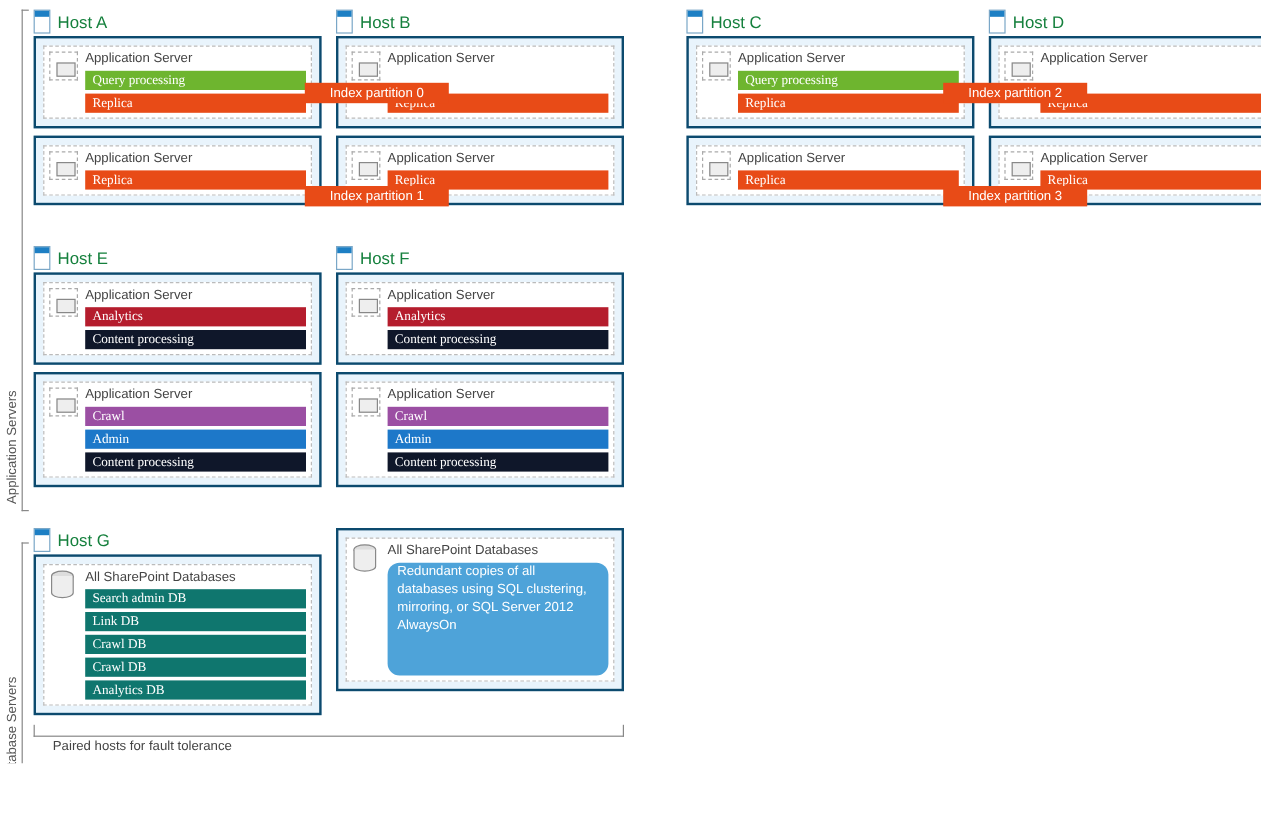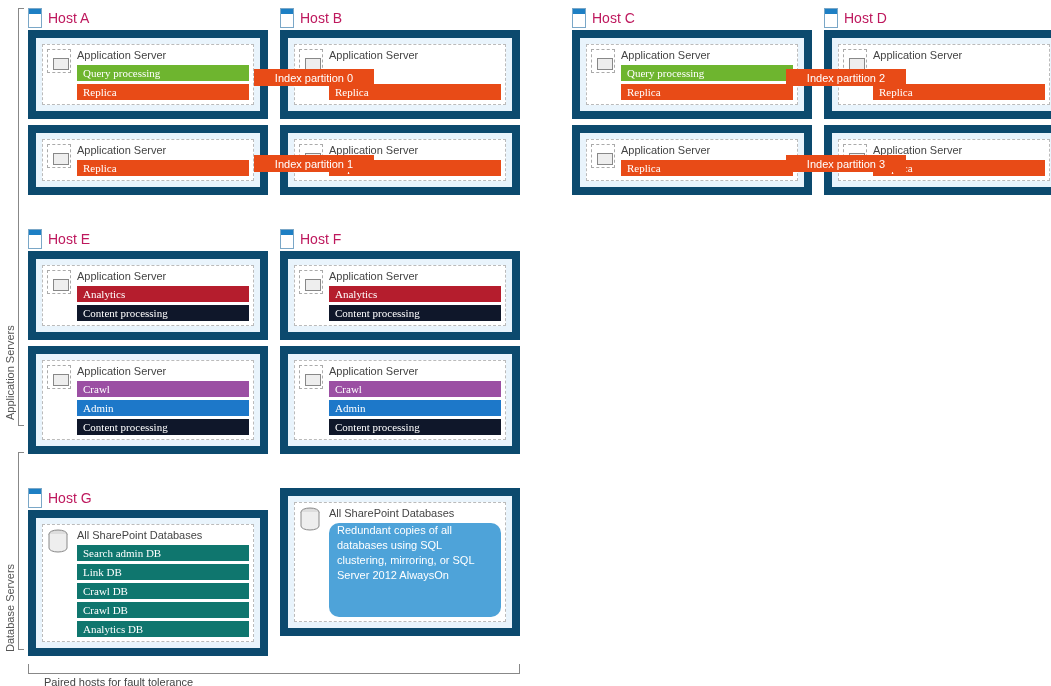--- a/index.html
+++ b/index.html
@@ -42,34 +42,34 @@
     flex-direction: column;
     width: 240px;
     flex: 0 0 240px;
   }
   .host-head {
     display: flex;
     align-items: center;
     gap: 6px;
     margin: 0 0 2px 0;
   }
-  .host-title { font-size: 14px; color: #be185d; }
+  .host-title { font-size: 14px; color: #15803d; }
   .server-icon {
     width: 14px; height: 20px;
     background: linear-gradient(#fff,#fff);
     border: 1px solid #7aa7c7;
     position: relative;
   }
   .server-icon::before {
     content: "";
     position: absolute; top: 0; left:0; right:0; height:5px;
     background:#1d7fc4;
   }
   .hostbox {
-    border: 8px solid #0c4a6e;
+    border: 2px solid #0c4a6e;
     background: #e9f4fc;
     padding: 6px;
     margin-bottom: 6px;
   }
   .appserver {
     background: #fff;
     border: 1px dashed #bbb;
     padding: 2px 4px 4px 34px;
     position: relative;
     min-height: 24px;

